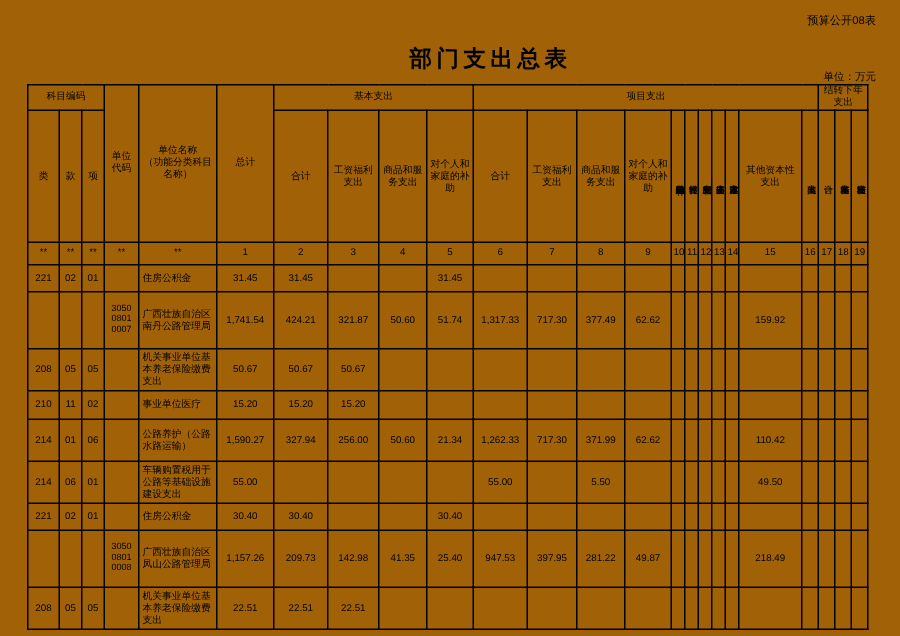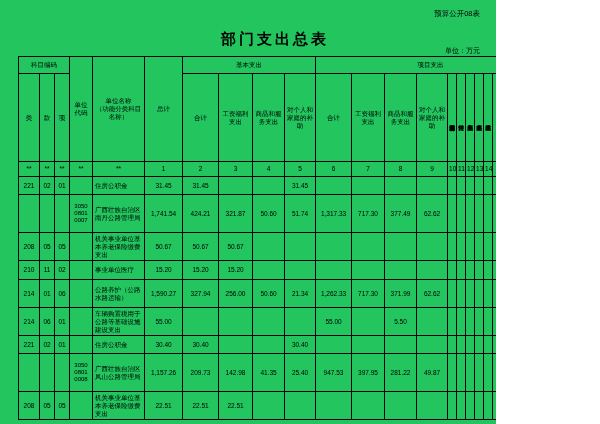--- a/index.html
+++ b/index.html
@@ -1,21 +1,21 @@
 <!DOCTYPE html>
 <html><head>
 <meta charset="utf-8">
 <style>
   * { box-sizing: border-box; }
   html,body { margin:0; padding:0; }
   body {
     width:600px; height:424px; background:#ffffff; color:#000;
     font-family:"Liberation Sans","DejaVu Sans",sans-serif;
   }
-  .sheet { position:relative; width:496px; height:424px; background:#22c55e; overflow:hidden; }
+  .sheet { position:relative; width:600px; height:424px; background:#a16207; overflow:hidden; }
   .form-code { position:absolute; top:9px; right:16px; font-size:7.5px; }
   .title {
     position:absolute; top:30px; left:0; width:100%; text-align:center;
     font-size:15px; font-weight:bold; letter-spacing:3px;
     font-family:"Liberation Serif","DejaVu Serif",serif;
     margin-left:27px;
   }
   .unit-note { position:absolute; top:46px; right:16px; font-size:7px; }
   table.budget {
     position:absolute; top:56px; left:18px; width:561px;

